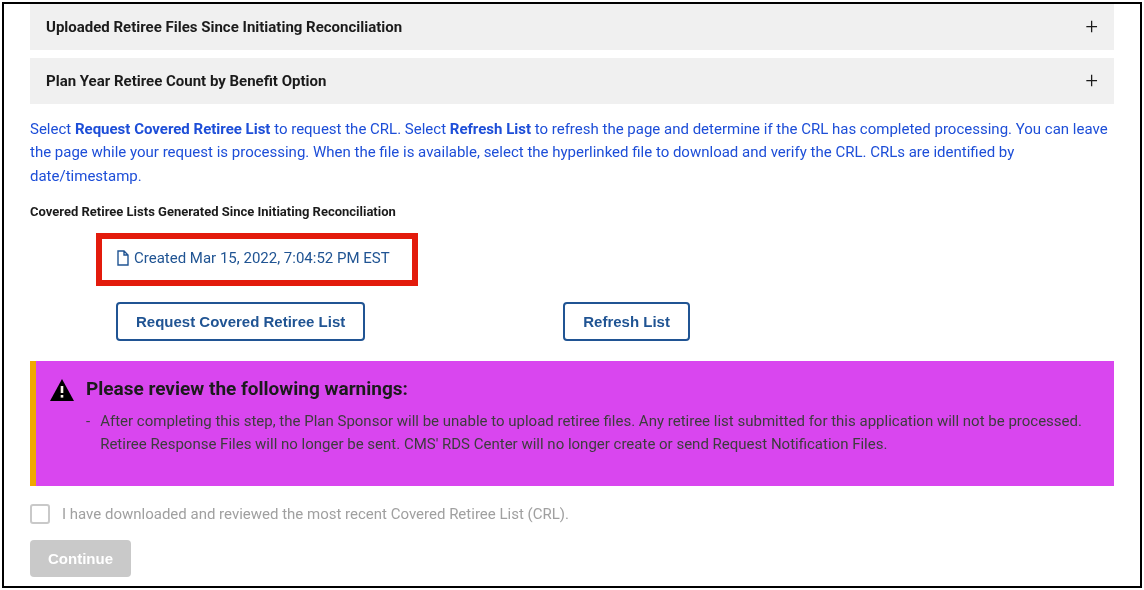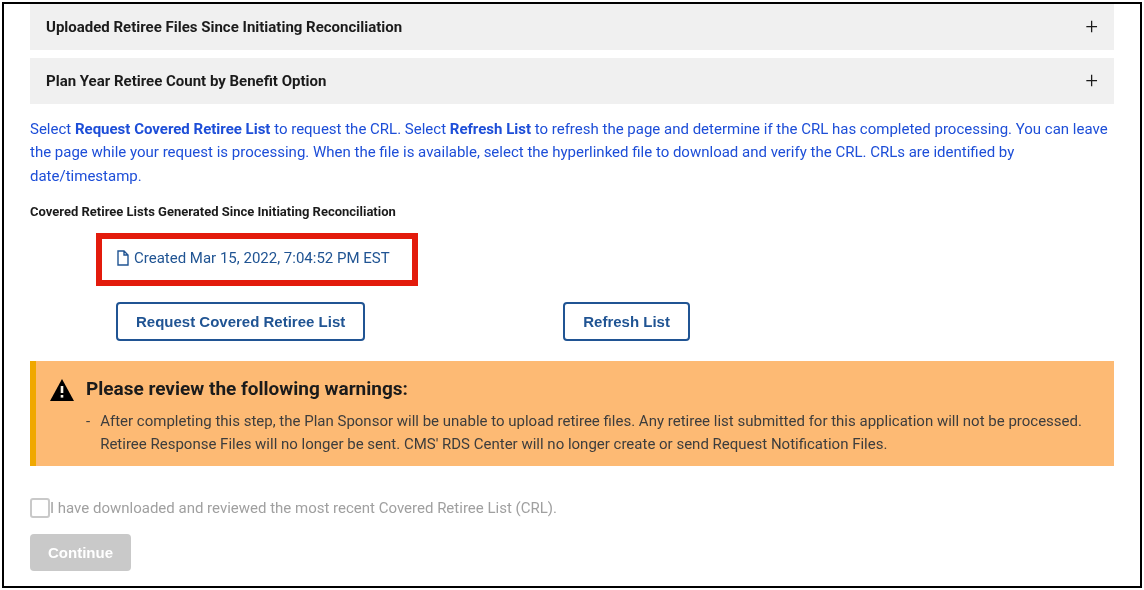--- a/index.html
+++ b/index.html
@@ -86,23 +86,23 @@
       color: #205493;
       font-weight: 700;
       font-size: 15px;
       padding: 9px 18px;
       border-radius: 4px;
       cursor: pointer;
     }
     .alert {
       display: flex;
       border-left: 6px solid #f0a800;
-      background: #fdba74;
-      padding: 16px 20px 10px 14px;
-      margin-bottom: 32px;
+      background: #d946ef;
+      padding: 16px 20px 30px 14px;
+      margin-bottom: 18px;
     }
     .alert-icon-wrap {
       flex: 0 0 36px;
       padding-top: 2px;
     }
     .alert-body { flex: 1; }
     .alert-title {
       font-weight: 700;
       font-size: 19px;
       margin-bottom: 10px;
@@ -115,20 +115,21 @@
     }
     .alert-item .dash { color: #3d3d3d; }
     .complete-instr {
       margin-bottom: 16px;
       line-height: 1.55;
     }
     .complete-instr b { font-weight: 700; }
     .check-row {
       display: flex;
       align-items: center;
+      gap: 12px;
       margin-bottom: 16px;
     }
     .chk {
       width: 20px;
       height: 20px;
       border: 2px solid #c9c9c9;
       border-radius: 3px;
       background: #fff;
       cursor: pointer;
     }

